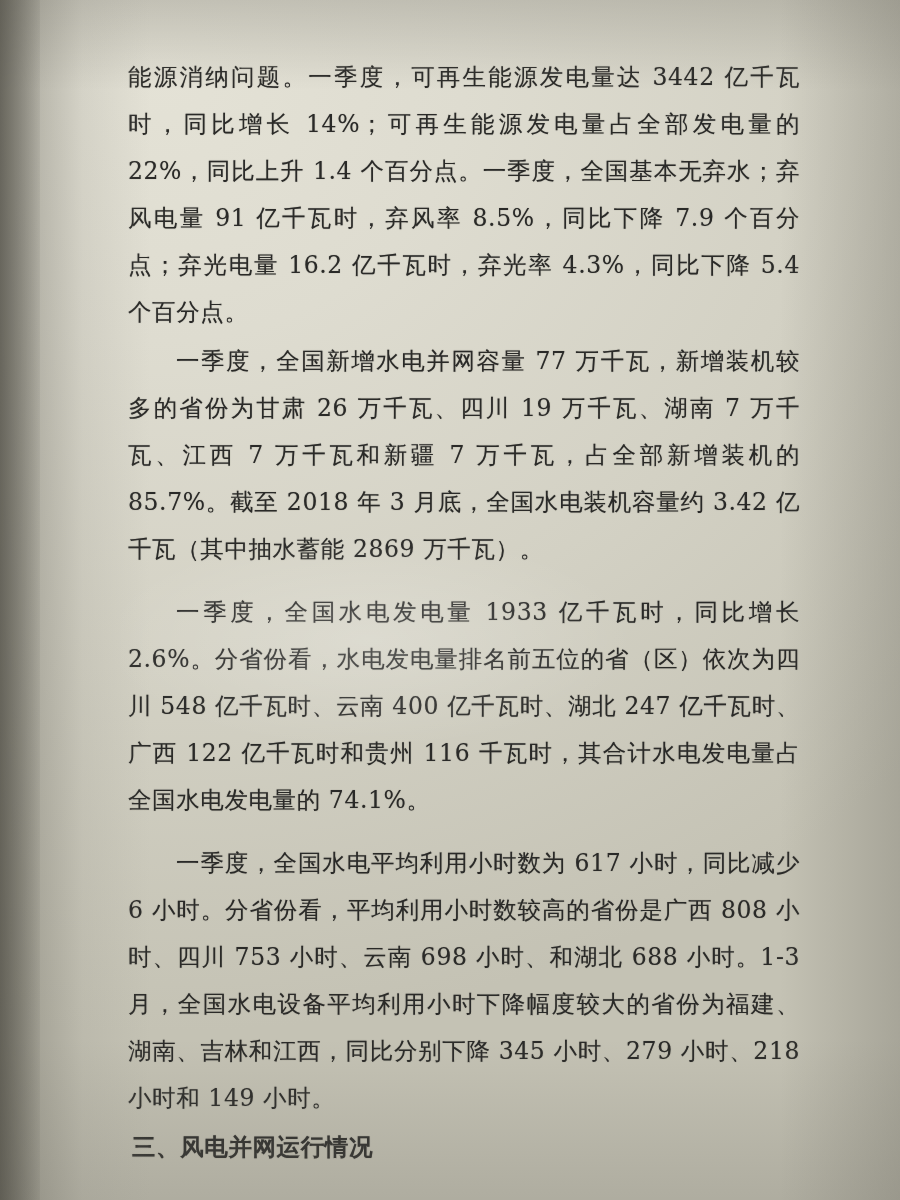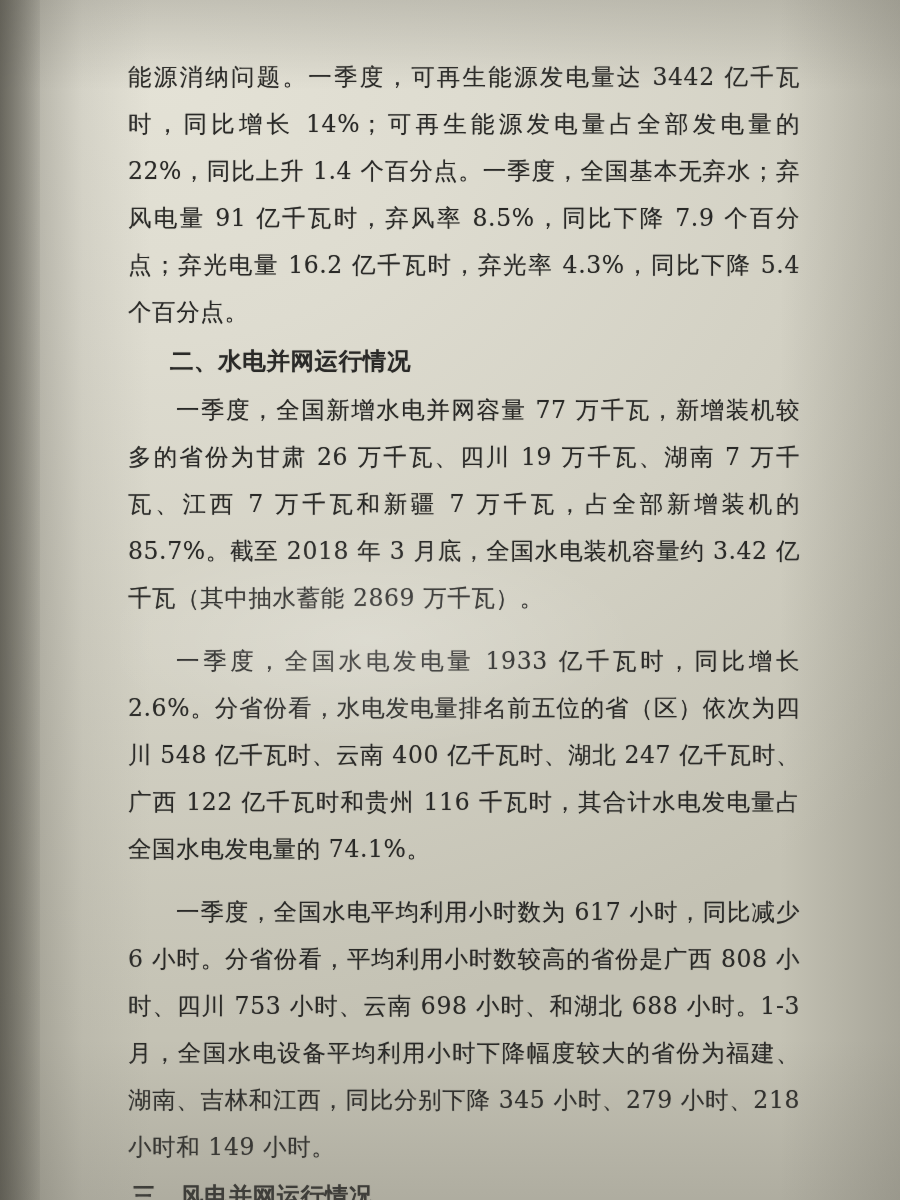--- a/index.html
+++ b/index.html
@@ -116,21 +116,20 @@
 </style>
 </head>
 <body>
 
 <div class="page">
 
   <div class="doc">
 
     <p class="blur-soft">能源消纳问题。一季度，可再生能源发电量达 3442 亿千瓦时，同比增长 14%；可再生能源发电量占全部发电量的 22%，同比上升 1.4 个百分点。一季度，全国基本无弃水；弃风电量 91 亿千瓦时，弃风率 8.5%，同比下降 7.9 个百分点；弃光电量 16.2 亿千瓦时，弃光率 4.3%，同比下降 5.4 个百分点。</p>
 
-    <p class="heading">二、水电并网运行情况</p>
 
     <p class="indent blur-soft">一季度，全国新增水电并网容量 77 万千瓦，新增装机较多的省份为甘肃 26 万千瓦、四川 19 万千瓦、湖南 7 万千瓦、江西 7 万千瓦和新疆 7 万千瓦，占全部新增装机的 85.7%。截至 2018 年 3 月底，全国水电装机容量约 3.42 亿千瓦（其中抽水蓄能 2869 万千瓦）。</p>
 
     <div class="gap"></div>
 
     <p class="indent blur-soft">一季度，全国水电发电量 1933 亿千瓦时，同比增长 2.6%。分省份看，水电发电量排名前五位的省（区）依次为四川 548 亿千瓦时、云南 400 亿千瓦时、湖北 247 亿千瓦时、广西 122 亿千瓦时和贵州 116 千瓦时，其合计水电发电量占全国水电发电量的 74.1%。</p>
 
     <div class="gap"></div>
 
     <p class="indent blur-soft">一季度，全国水电平均利用小时数为 617 小时，同比减少 6 小时。分省份看，平均利用小时数较高的省份是广西 808 小时、四川 753 小时、云南 698 小时、和湖北 688 小时。1-3 月，全国水电设备平均利用小时下降幅度较大的省份为福建、湖南、吉林和江西，同比分别下降 345 小时、279 小时、218 小时和 149 小时。</p>

